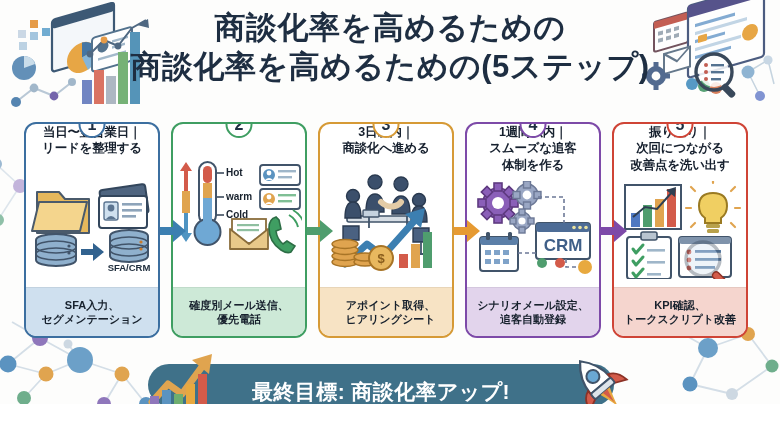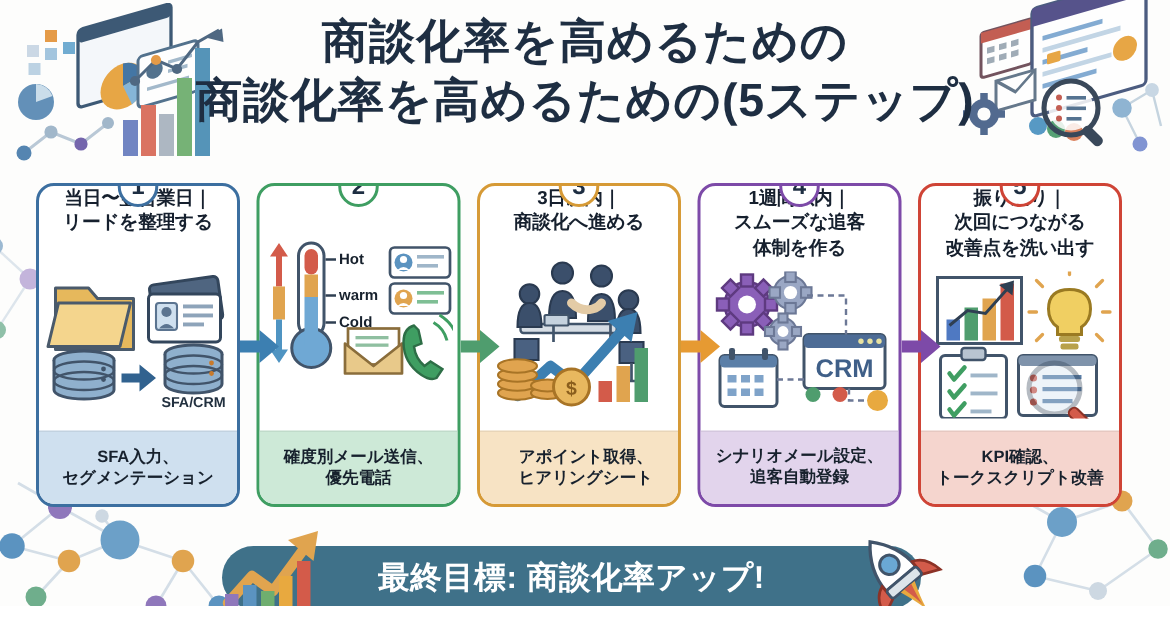--- a/index.html
+++ b/index.html
@@ -126,21 +126,21 @@
   
   #goal-banner {
     position: absolute;
     left: 148px;
     top: 364px;
     width: 466px;
     height: 42px;
     background: #3f7189;
     border-radius: 21px;
     display: flex;
-    align-items: center;
+    align-items: flex-end;
     justify-content: center;
     z-index: 6;
   }
   #goal-text {
     color: #ffffff;
     font-size: 21px;
     font-weight: bold;
     letter-spacing: 0.4px;
     white-space: nowrap;
   }
@@ -587,21 +587,21 @@
           <g stroke="#6c7896" stroke-width="1.6" stroke-dasharray="4 3" fill="none">
             <path d="M68 16 h26 v26"></path>
               <path d="M48 72 h18"></path>
               <path d="M96 78 v8 h14"></path>
           </g>
           <circle cx="72" cy="82" r="5" fill="#4f9d6e"></circle>
           <circle cx="90" cy="82" r="5" fill="#d35b4a"></circle>
           <circle cx="115" cy="86" r="7" fill="#e8a93f"></circle>
         </svg>
       </div>
-      <div class="step-foot" style="background:#e2d4ec;font-family:Liberation Mono, monospace;">シナリオメール設定、
+      <div class="step-foot" style="background:#e2d4ec;">シナリオメール設定、
 追客自動登録</div>
     </div>
 
     <svg class="connector" style="left:581px;" viewBox="0 0 28 26">
       <path d="M0 9 h13 v-7 l13 11 l-13 11 v-7 h-13 z" fill="#7d4aa8"></path>
     </svg>
 
     <div class="step-card" style="left:592px; border-color:#cf4436;">
       <div class="step-num" style="border-color:#cf4436;">5</div>
       <div class="step-title">振り返り｜

